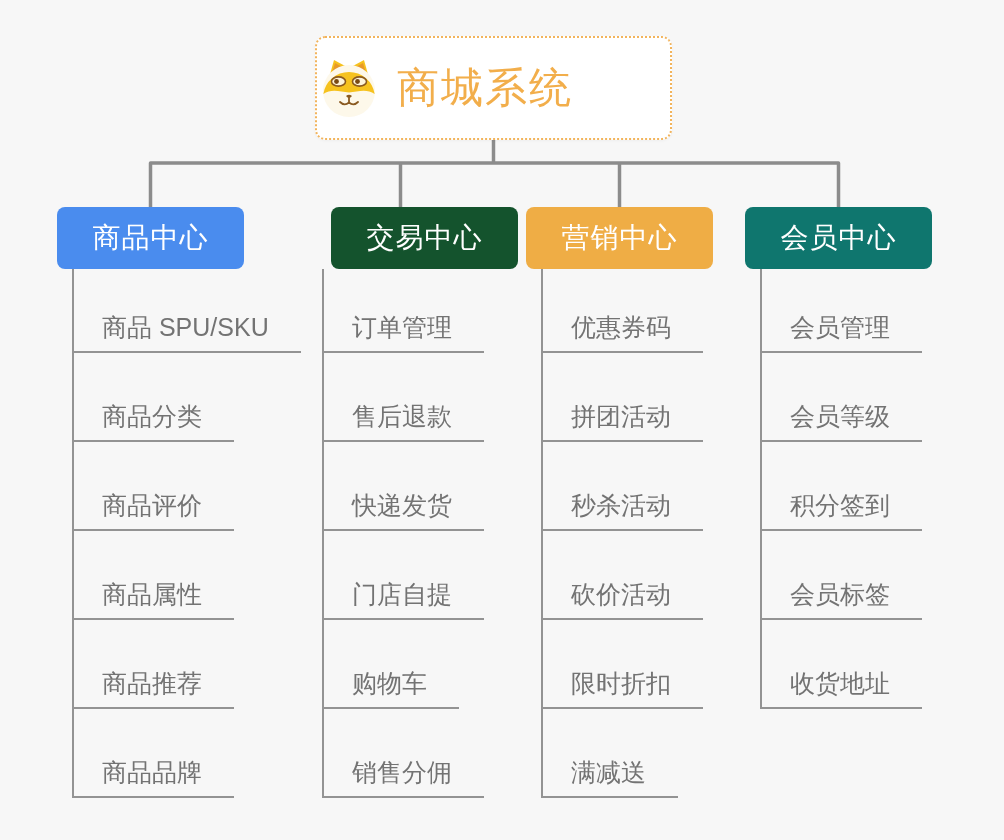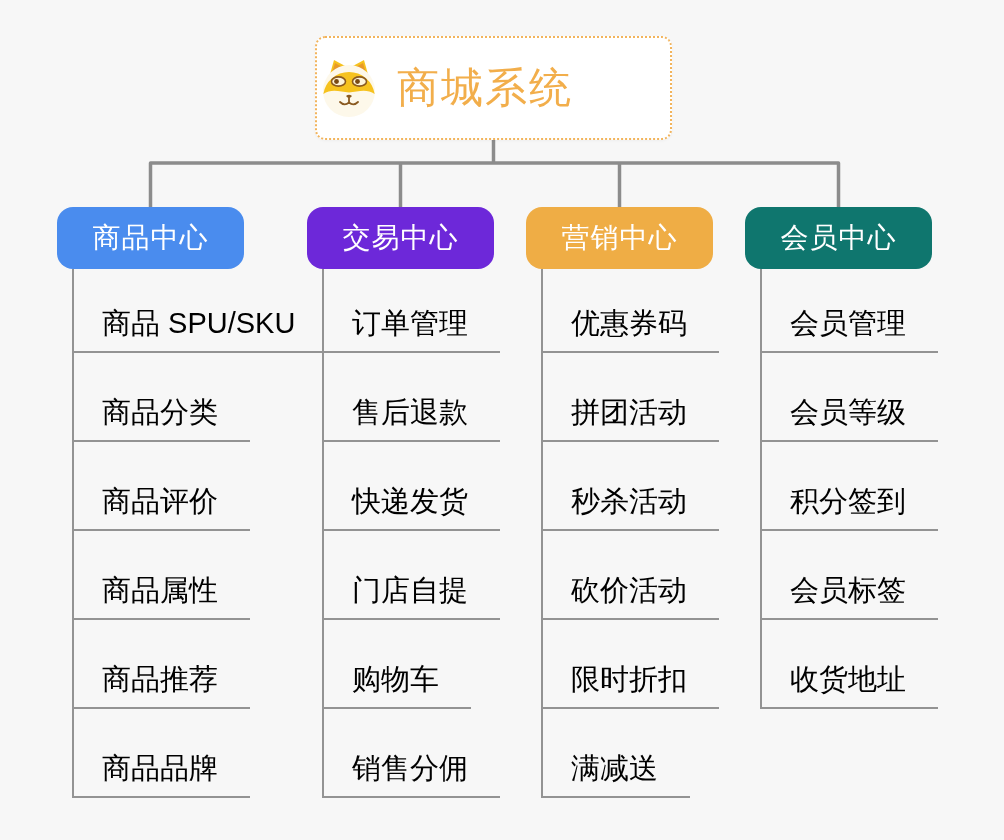--- a/index.html
+++ b/index.html
@@ -45,21 +45,21 @@
   .dog-icon { width: 64px; height: 64px; display: block; }
   
   .branch { position: absolute; top: 207px; }
   .b0 { left: 57px;  }
   .b1 { left: 307px; }
   .b2 { left: 526px; }
   .b3 { left: 745px; }
   .branch-header {
     width: 187px; height: 62px;
     box-sizing: border-box;
-    border-radius: 16px;
+    border-radius: 8px;
     display: flex;
     align-items: center;
     justify-content: center;
     color: #ffffff;
     font-size: 28px;
     letter-spacing: 1px;
     cursor: pointer;
     white-space: nowrap;
   }
   .leaf-list {
@@ -71,22 +71,22 @@
     width: max-content;
   }
   .leaf {
     height: 89px;
     box-sizing: border-box;
     display: flex;
     align-items: flex-end;
     width: max-content;
     padding: 0 32px 7px 28px;
     border-bottom: 2px solid #939393;
-    font-size: 29px;
-    color: #000000;
+    font-size: 25px;
+    color: #737373;
     white-space: nowrap;
     cursor: pointer;
   }
   .leaf:first-child { height: 84px; }
 </style>
 </head>
 <body>
 
 <div id="canvas">
 
@@ -124,21 +124,21 @@
       <div class="leaf">商品 SPU/SKU</div>
       <div class="leaf">商品分类</div>
       <div class="leaf">商品评价</div>
       <div class="leaf">商品属性</div>
       <div class="leaf">商品推荐</div>
       <div class="leaf">商品品牌</div>
     </div>
   </div>
 
   <div class="branch b1">
-    <div class="branch-header" style="background-color: #6d28d9;">交易中心</div>
+    <div class="branch-header" style="background-color: #14532d; margin-left: 24px;">交易中心</div>
     <div class="leaf-list">
       <div class="leaf">订单管理</div>
       <div class="leaf">售后退款</div>
       <div class="leaf">快递发货</div>
       <div class="leaf">门店自提</div>
       <div class="leaf">购物车</div>
       <div class="leaf">销售分佣</div>
     </div>
   </div>
 

